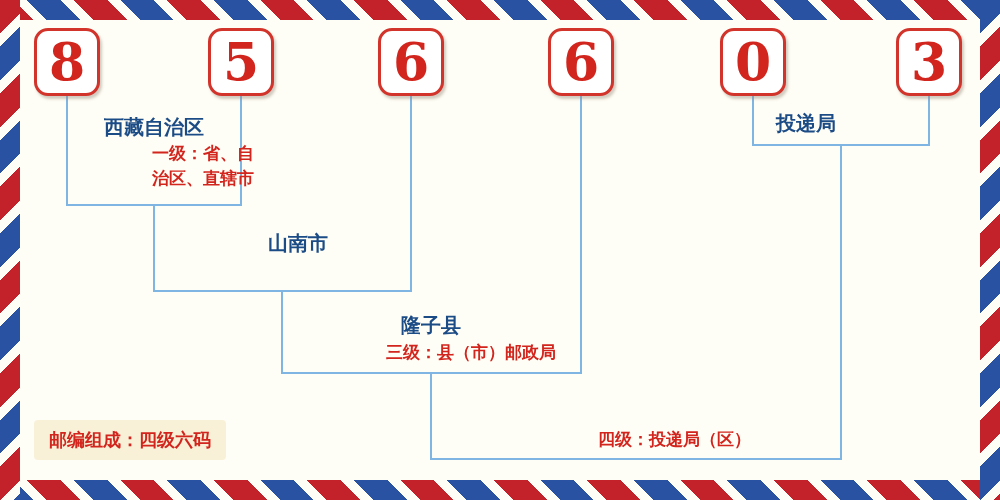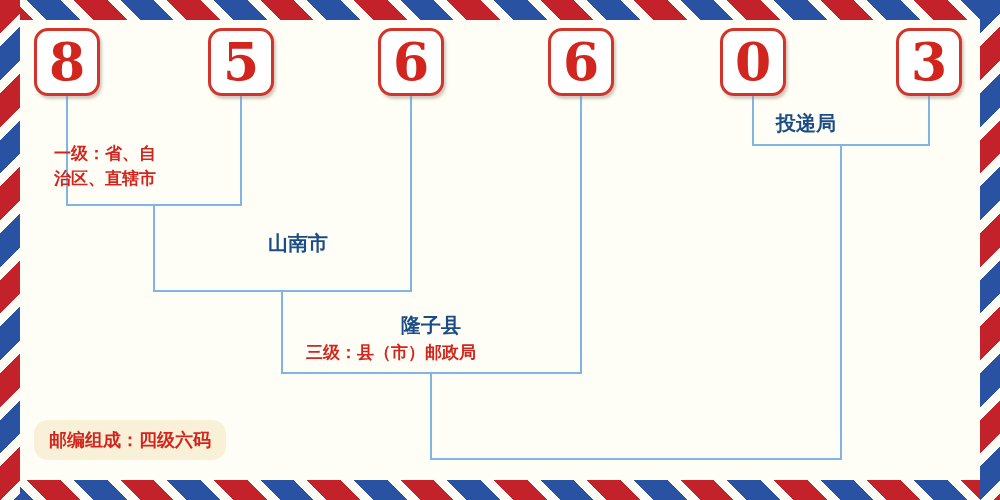--- a/index.html
+++ b/index.html
@@ -68,31 +68,31 @@
     font-size: 20px;
     text-align: center;
     z-index: 3;
   }
   .desc {
     position: absolute;
     color: #d2251d;
     font-weight: bold;
     font-size: 17px;
     line-height: 1.45;
-    text-align: left;
+    text-align: right;
     white-space: pre-line;
     z-index: 3;
   }
 
   
   .badge {
     position: absolute;
     left: 34px; top: 420px;
     background: #f8f1d8;
-    border-radius: 14px;
+    border-radius: 4px;
     padding: 8px 15px;
     color: #d2251d;
     font-weight: bold;
     font-size: 18px;
     z-index: 3;
   }
 </style>
 </head>
 <body>
 
@@ -135,28 +135,30 @@
   <div class="line" style="left:281px; top:372px; width:301px; height:2px"></div>
   <div class="line" style="left:430px; top:372px; width:2px;   height:88px"></div>
 
   <div class="line" style="left:752px; top:96px;  width:2px;   height:50px"></div>
   <div class="line" style="left:928px; top:96px;  width:2px;   height:50px"></div>
   <div class="line" style="left:752px; top:144px; width:178px; height:2px"></div>
   <div class="line" style="left:840px; top:144px; width:2px;   height:316px"></div>
 
   <div class="line" style="left:430px; top:458px; width:412px; height:2px"></div>
 
+  <div class="name" style="left:54px;  top:114px; width:200px">西藏自治区</div>
   <div class="desc" style="left:54px;  top:141px; width:200px">一级：省、自
 治区、直辖市</div>
 
   <div class="name" style="left:198px; top:230px; width:200px">山南市</div>
 
   <div class="name" style="left:331px; top:312px; width:200px">隆子县</div>
   <div class="desc" style="left:306px; top:340px; width:250px">三级：县（市）邮政局</div>
 
+  <div class="desc" style="left:521px; top:427px; width:230px">四级：投递局（区）</div>
 
   <div class="name" style="left:706px; top:110px; width:200px">投递局</div>
 
   <div class="badge">
     <span>邮编组成：四级六码</span>
   </div>
 
 </div>
 
 </body></html>

